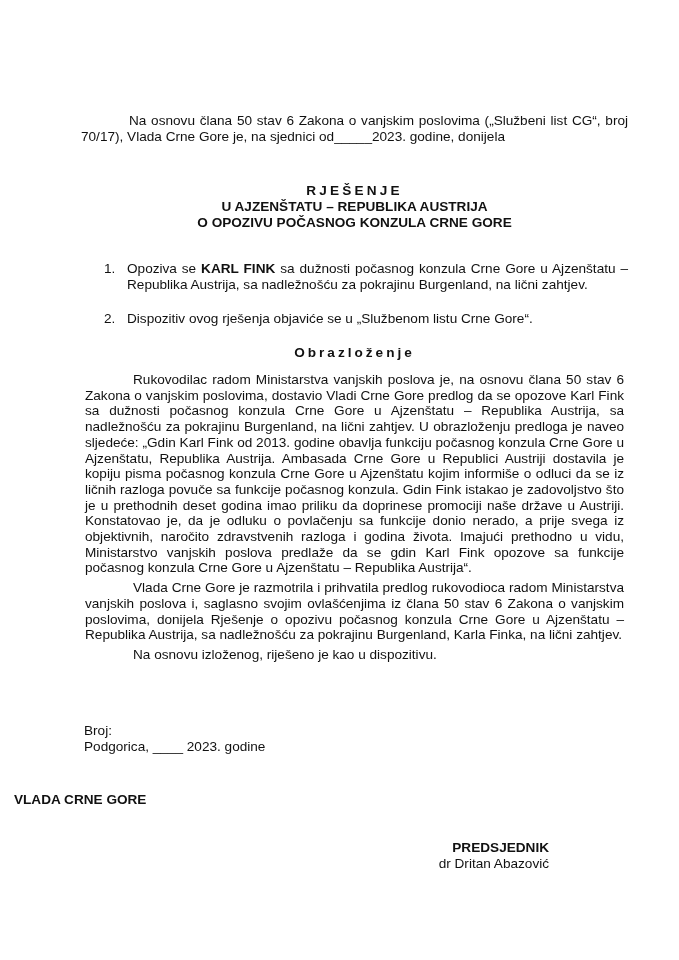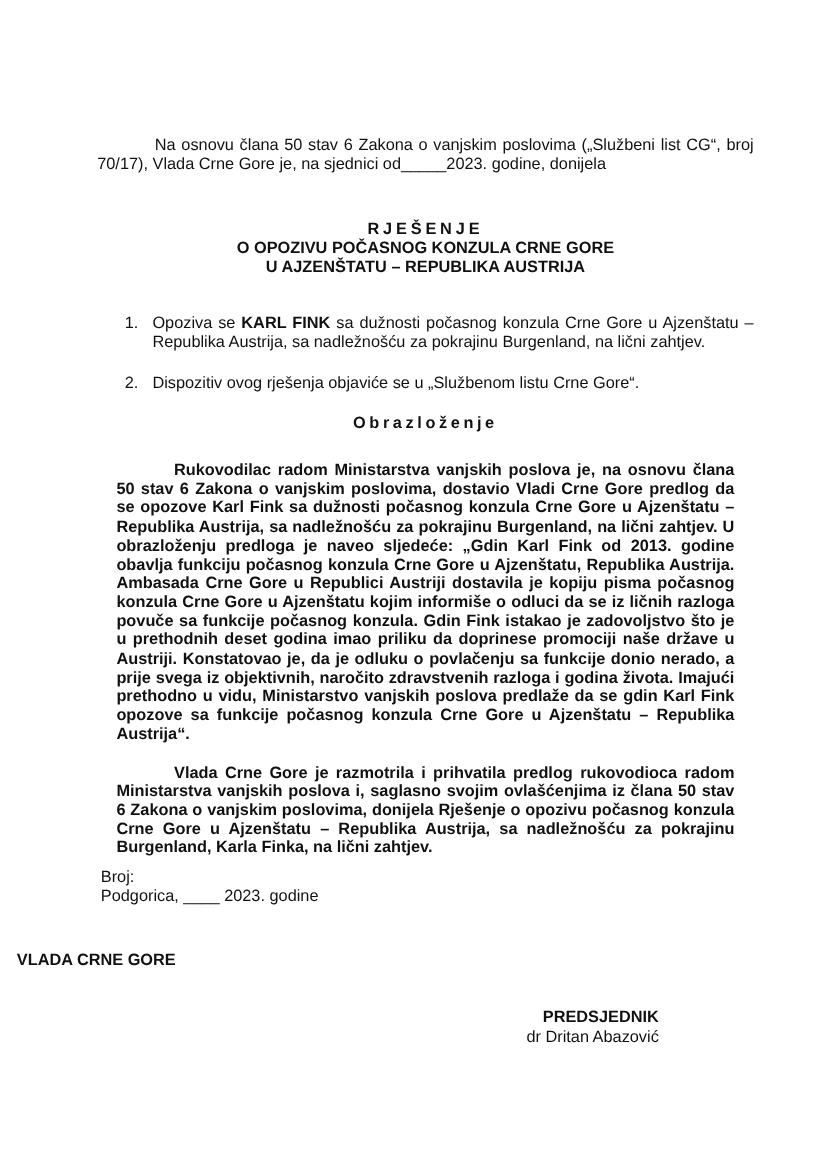--- a/index.html
+++ b/index.html
@@ -52,57 +52,58 @@
     #item-1 { top: 261px; }
     #item-2 { top: 311px; }
 
     #obr-heading {
       top: 345px;
       font-weight: bold;
       letter-spacing: 3px;
     }
 
     #body-text { top: 368px; }
-    #body-text p { margin: 16px; font-weight: bold; }
+    #body-text p { margin: 4px; }
 
     #broj { top: 723px; left: 70px; }
     #podgorica { top: 739px; left: 70px; }
     #vlada { top: 792px; left: 0; width: 679px; text-align: left; font-weight: bold; }
     #predsjednik { top: 840px; left: 395px; width: 140px; text-align: right; font-weight: bold; }
     #predsjednik-name { top: 856px; left: 395px; width: 140px; text-align: right; }
     .abs { position: absolute; white-space: nowrap; }
   </style>
 </head>
 <body>
 
 <div class="page">
 
   <p class="block justify indent" id="intro" style="margin:0;">Na osnovu člana 50 stav 6 Zakona o vanjskim poslovima („Službeni list CG“, broj 70/17), Vlada Crne Gore je, na sjednici od_____2023. godine, donijela</p>
 
   <div class="block center" id="title-block">
     <div id="title-main">RJEŠENJE</div>
+    <div>U AJZENŠTATU – REPUBLIKA AUSTRIJA</div>
     <div>O OPOZIVU POČASNOG KONZULA CRNE GORE</div>
-    <div>U AJZENŠTATU – REPUBLIKA AUSTRIJA</div>
   </div>
 
   <div class="list-item justify" id="item-1">
     <span class="num">1.</span>
     <span>Opoziva se </span><span class="bold">KARL FINK</span><span> sa dužnosti počasnog konzula Crne Gore u Ajzenštatu – Republika Austrija, sa nadležnošću za pokrajinu Burgenland, na lični zahtjev.</span>
   </div>
 
   <div class="list-item" id="item-2">
     <span class="num">2.</span>
     <span>Dispozitiv ovog rješenja objaviće se u „Službenom listu Crne Gore“.</span>
   </div>
 
   <div class="block center" id="obr-heading">Obrazloženje</div>
 
   <div class="block justify" id="body-text">
     <p class="indent">Rukovodilac radom Ministarstva vanjskih poslova je, na osnovu člana 50 stav 6 Zakona o vanjskim poslovima, dostavio Vladi Crne Gore predlog da se opozove Karl Fink sa dužnosti počasnog konzula Crne Gore u Ajzenštatu – Republika Austrija, sa nadležnošću za pokrajinu Burgenland, na lični zahtjev. U obrazloženju predloga je naveo sljedeće: „Gdin Karl Fink od 2013. godine obavlja funkciju počasnog konzula Crne Gore u Ajzenštatu, Republika Austrija. Ambasada Crne Gore u Republici Austriji dostavila je kopiju pisma počasnog konzula Crne Gore u Ajzenštatu kojim informiše o odluci da se iz ličnih razloga povuče sa funkcije počasnog konzula. Gdin Fink istakao je zadovoljstvo što je u prethodnih deset godina imao priliku da doprinese promociji naše države u Austriji. Konstatovao je, da je odluku o povlačenju sa funkcije donio nerado, a prije svega iz objektivnih, naročito zdravstvenih razloga i godina života. Imajući prethodno u vidu, Ministarstvo vanjskih poslova predlaže da se gdin Karl Fink opozove sa funkcije počasnog konzula Crne Gore u Ajzenštatu – Republika Austrija“.</p>
     <p class="indent">Vlada Crne Gore je razmotrila i prihvatila predlog rukovodioca radom Ministarstva vanjskih poslova i, saglasno svojim ovlašćenjima iz člana 50 stav 6 Zakona o vanjskim poslovima, donijela Rješenje o opozivu počasnog konzula Crne Gore u Ajzenštatu – Republika Austrija, sa nadležnošću za pokrajinu Burgenland, Karla Finka, na lični zahtjev.</p>
+    <p class="indent">Na osnovu izloženog, riješeno je kao u dispozitivu.</p>
   </div>
 
   <div class="abs" id="broj">Broj:</div>
   <div class="abs" id="podgorica">Podgorica, ____ 2023. godine</div>
   <div class="abs" id="vlada">VLADA CRNE GORE</div>
   <div class="abs" id="predsjednik">PREDSJEDNIK</div>
   <div class="abs" id="predsjednik-name">dr Dritan Abazović</div>
 
 </div>
 

